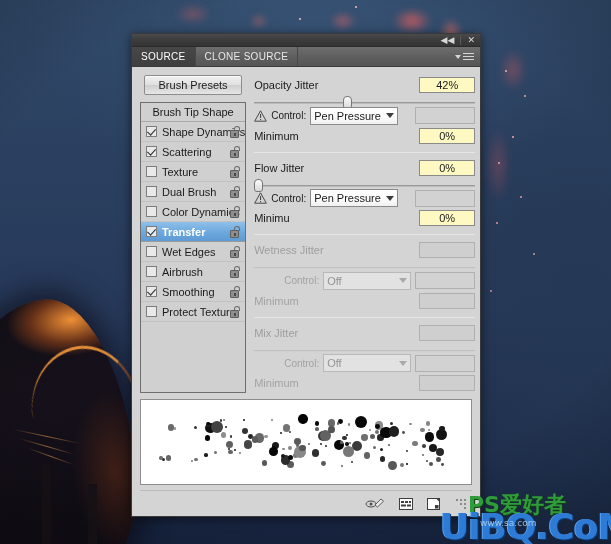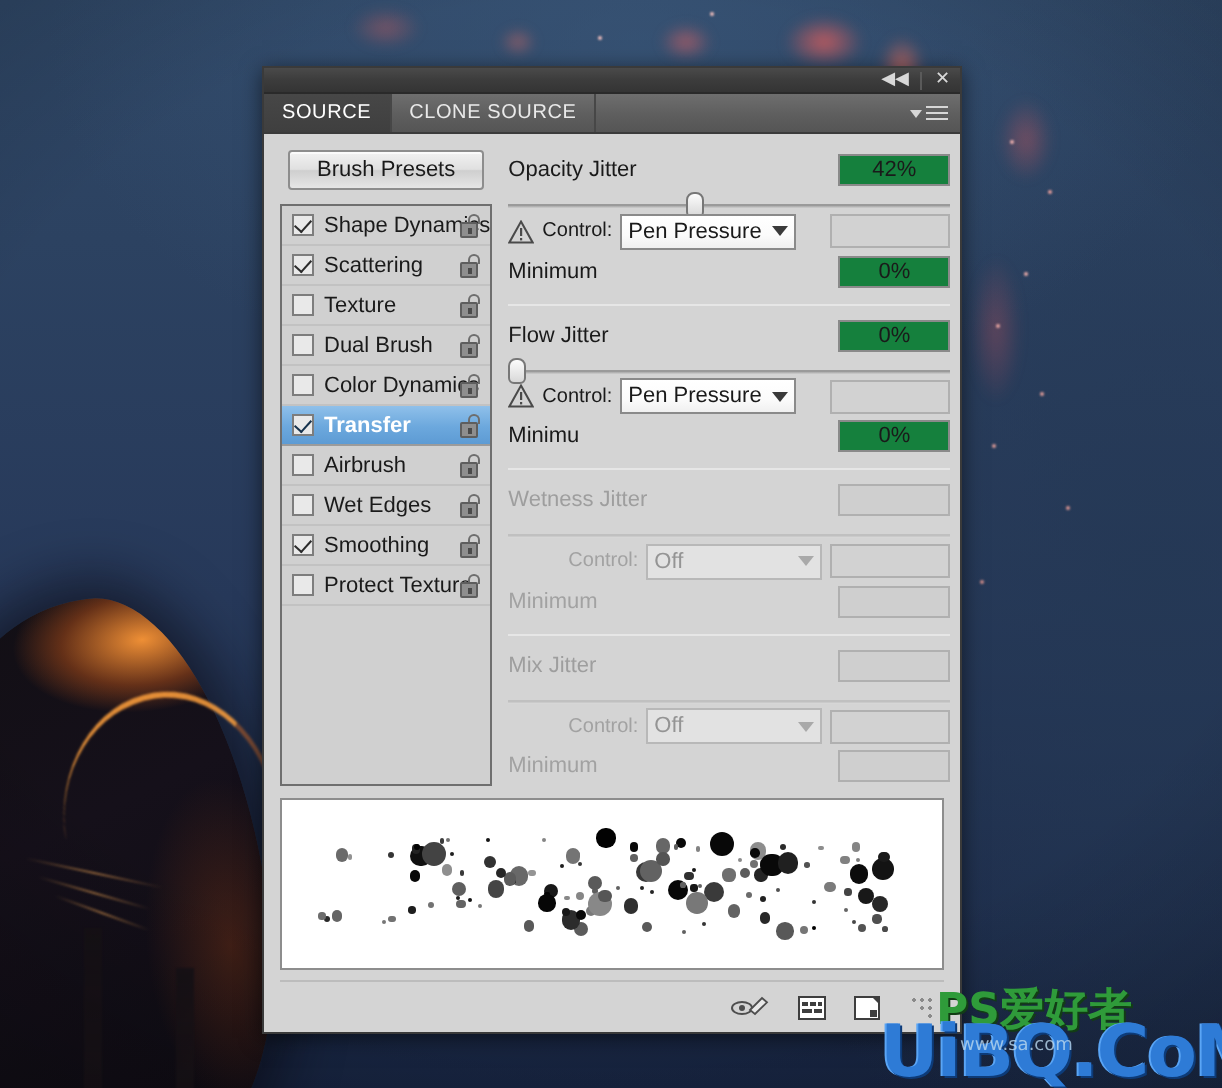--- a/index.html
+++ b/index.html
@@ -233,21 +233,21 @@
 
   
   .ctrl-title-row {
     display:flex; align-items:center; justify-content:space-between;
     height: 16px; margin-bottom: 3px;
   }
   .ctrl-title { font-size: 11px; }
   .ctrl-title.dim { color: #9e9e9e; }
   .numbox {
     width: 56px; height: 16px;
-    background: #15803d;
+    background: #fef9c3;
     border: 1px solid #8a8a8a;
     font-size: 11px;
     display:flex; align-items:center; justify-content:center;
     cursor: text;
   }
   .numbox.blank { background:#cfcfcf; border:1px solid #b0b0b0; }
 
   .slider {
     position: relative;
     height: 14px;
@@ -447,20 +447,21 @@
           </span>
       </div>
     </div>
 
     <div class="panel-body">
 
       <div class="left-col">
         <div class="presets-btn">Brush Presets</div>
 
         <div class="optlist">
+          <div class="opt-header">Brush Tip Shape</div>
 
           <div class="opt-row">
             <span class="cbox checked"></span>
             <span class="opt-label">Shape Dynamics</span>
             <span class="lock">
                 <span class="shackle"></span>
                 <span class="bodyb"></span>
               </span>
           </div>
 
@@ -505,30 +506,30 @@
             <span class="opt-label">Transfer</span>
             <span class="lock">
                 <span class="shackle"></span>
                 <span class="bodyb"></span>
               </span>
           </div>
 
 
           <div class="opt-row">
             <span class="cbox"></span>
-            <span class="opt-label">Airbrush</span>
+            <span class="opt-label">Wet Edges</span>
             <span class="lock">
                 <span class="shackle"></span>
                 <span class="bodyb"></span>
               </span>
           </div>
 
           <div class="opt-row">
             <span class="cbox"></span>
-            <span class="opt-label">Wet Edges</span>
+            <span class="opt-label">Airbrush</span>
             <span class="lock">
                 <span class="shackle"></span>
                 <span class="bodyb"></span>
               </span>
           </div>
 
           <div class="opt-row">
             <span class="cbox checked"></span>
             <span class="opt-label">Smoothing</span>
             <span class="lock">

